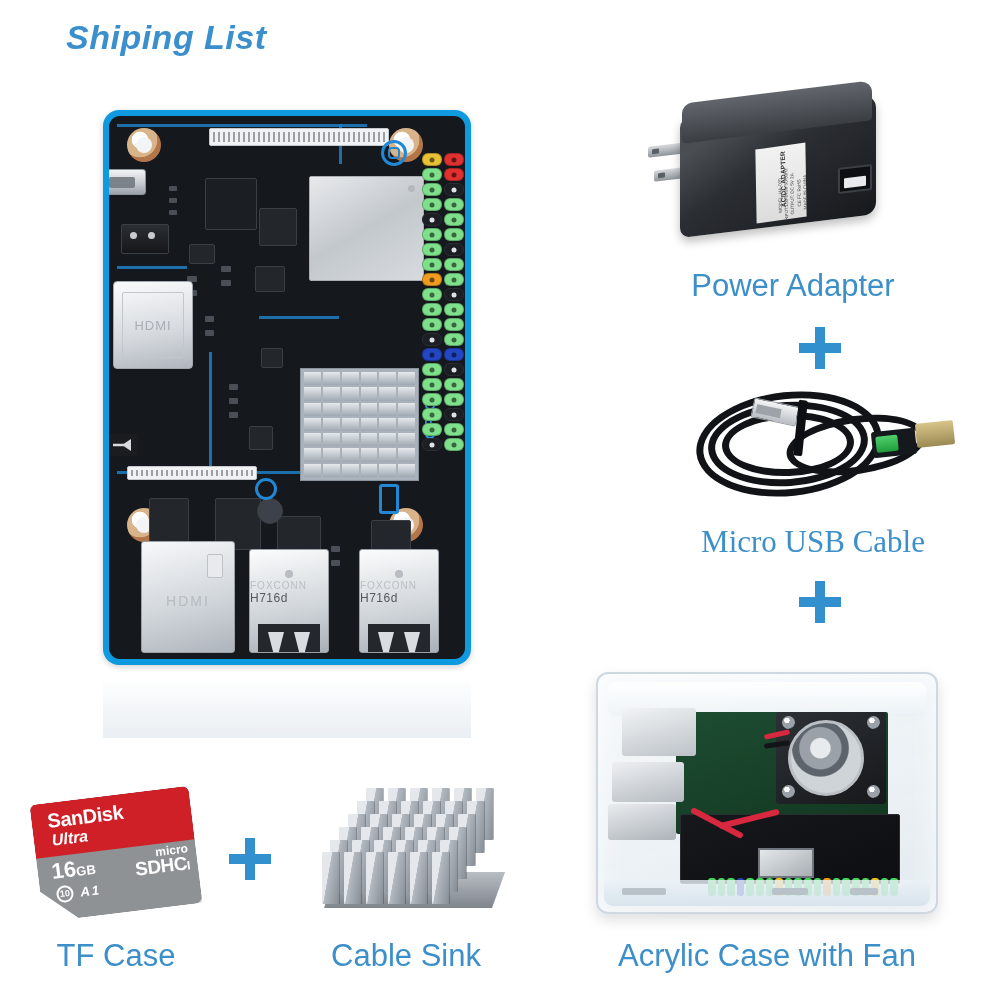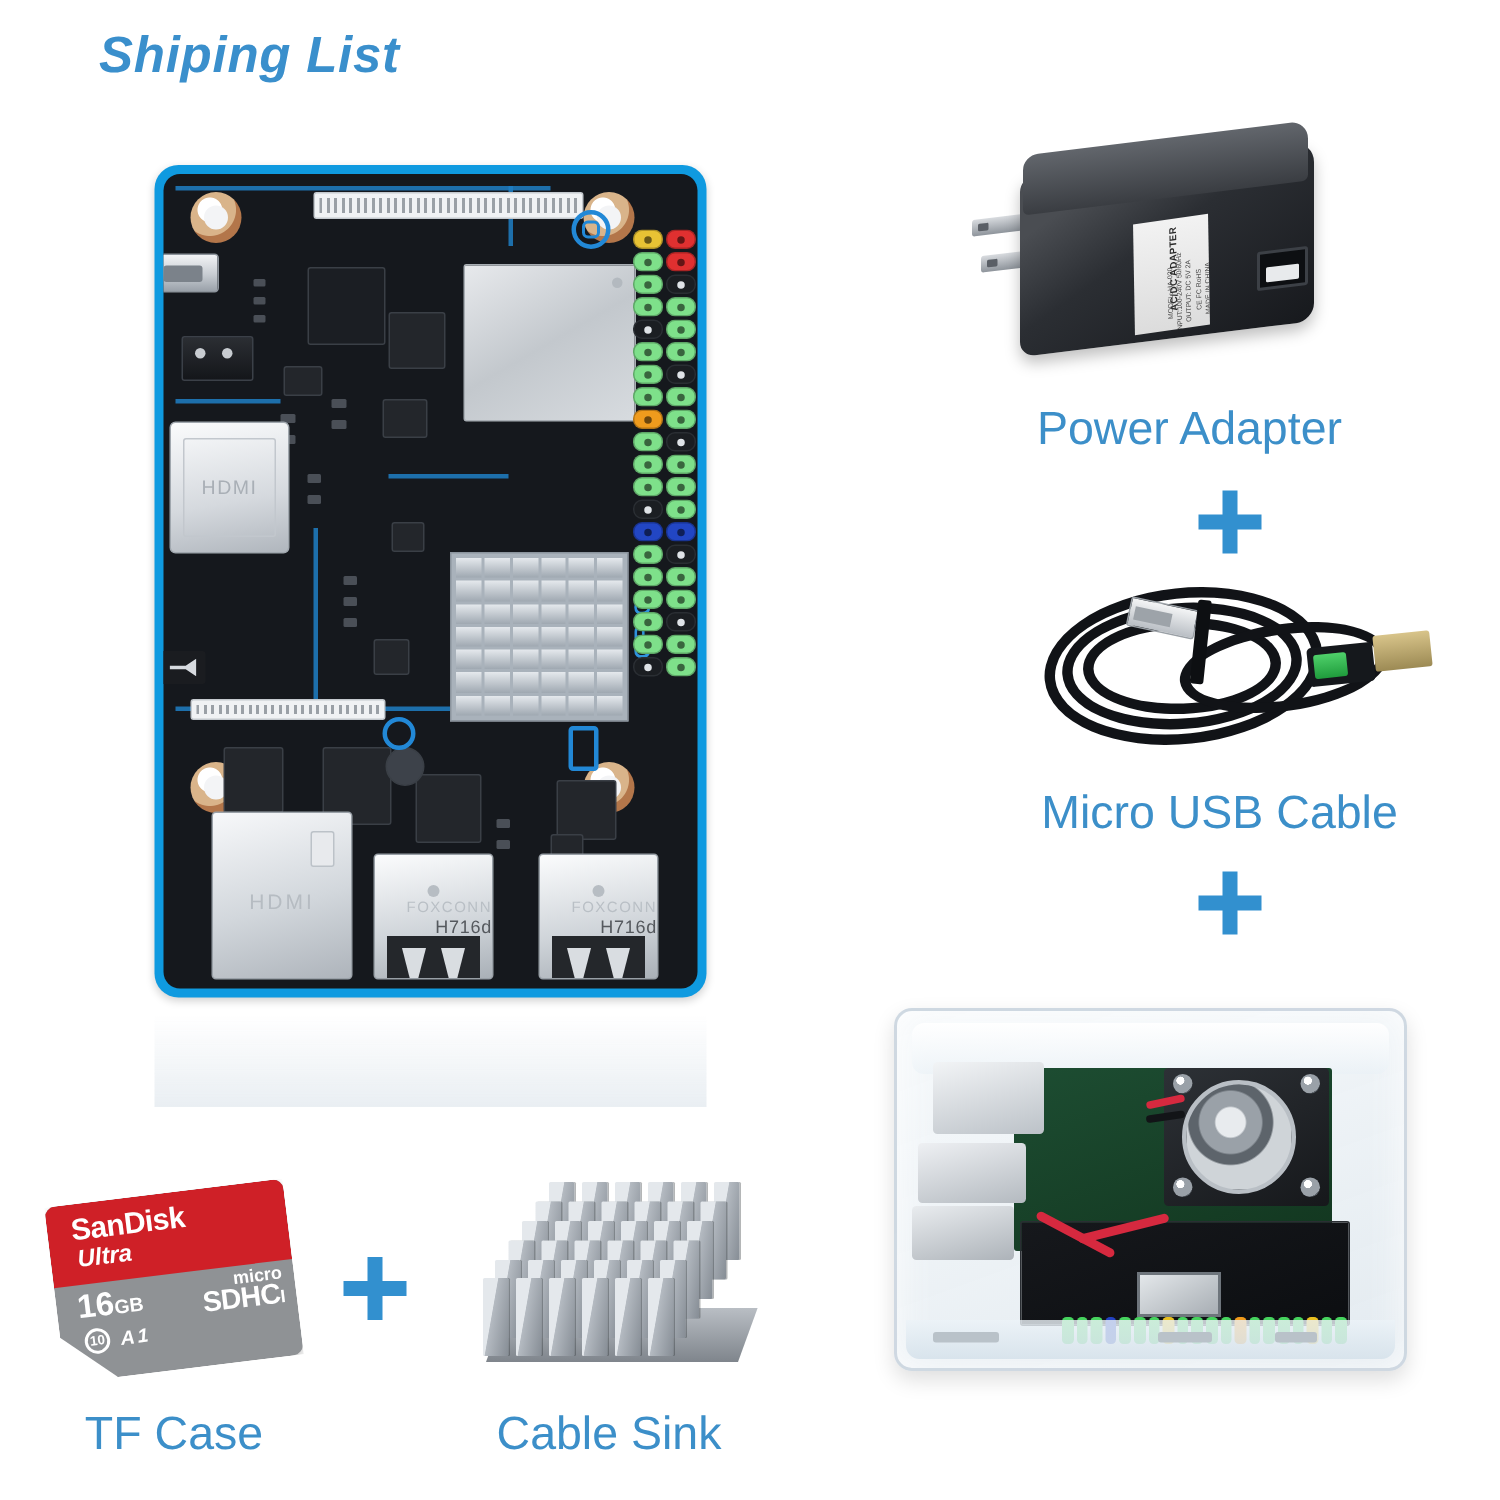--- a/index.html
+++ b/index.html
@@ -111,24 +111,24 @@
   .eth span{
     position:absolute; left:50%; top:54%; transform:translate(-50%,-50%);
     font-size:14px; color:#b6bcc2; letter-spacing:2px;
   }
   .eth::after{
     content:''; position:absolute; right:11px; top:12px; width:14px; height:22px;
     background:#e8eaed; border:1px solid #bcc2c8; border-radius:2px;
   }
   
   .usb{
-    position:absolute; bottom:6px; width:80px; height:84px;
+    position:absolute; bottom:6px; width:80px; height:104px;
     background: linear-gradient(170deg,#fbfcfd,#cfd4d9 60%,#a9b0b7);
     border-radius:3px; border:1px solid #99a0a7;
-    text-align:right;
+    text-align:left;
   }
   .usb .brand{ display:block; margin-top:30px; font-size:10px; color:#b9bfc5; letter-spacing:1px;}
   .usb .model{ display:block; font-size:12px; color:#55595e; letter-spacing:.5px;}
   .usb .slot{
     position:absolute; left:8px; bottom:0; right:8px; height:28px;
     background:#24272b;
   }
   .usb .slot i{
     position:absolute; bottom:0; width:16px; height:20px; background:#d9dde1;
     clip-path: polygon(0 0,100% 0,68% 100%,32% 100%);
@@ -706,21 +706,21 @@
     <div class="coil" style="left:18px;top:16px;width:160px;height:84px;transform:rotate(-4deg);"></div>
     <div class="coil" style="left:32px;top:26px;width:132px;height:64px;transform:rotate(-2deg);"></div>
     <div class="coil" style="left:96px;top:30px;width:140px;height:58px;transform:rotate(-8deg);border-color:#111317;"></div>
     <div class="conn-a"></div>
     <div class="cable-tie"></div>
     <div class="conn-tip"></div>
     <div class="conn-b">
         <i></i>
       </div>
   </div>
-  <div class="caption" style="left:668px;top:524px;width:290px;">Micro USB Cable</div>
+  <div class="caption" style="left:668px;top:524px;width:290px;font-family:Liberation Serif, serif;">Micro USB Cable</div>
 
   <div class="plus" style="left:799px;top:581px;width:42px;height:42px;">
     <i class="h"></i>
       <i class="v"></i>
   </div>
 
   <div class="tf-wrap">
     <div class="tf-card">
       <div class="tf-red"></div>
       <div class="tf-brand">SanDisk</div>
@@ -842,14 +842,15 @@
           <i></i>
       </div>
 
       <div class="case-foot">
         <i style="left:18px;width:44px;"></i>
         <i style="left:168px;width:36px;"></i>
         <i style="left:246px;width:28px;"></i>
       </div>
     </div>
   </div>
+  <div class="caption" style="left:596px;top:938px;width:342px;">Acrylic Case with Fan</div>
 
 </div>
 
 </body></html>

